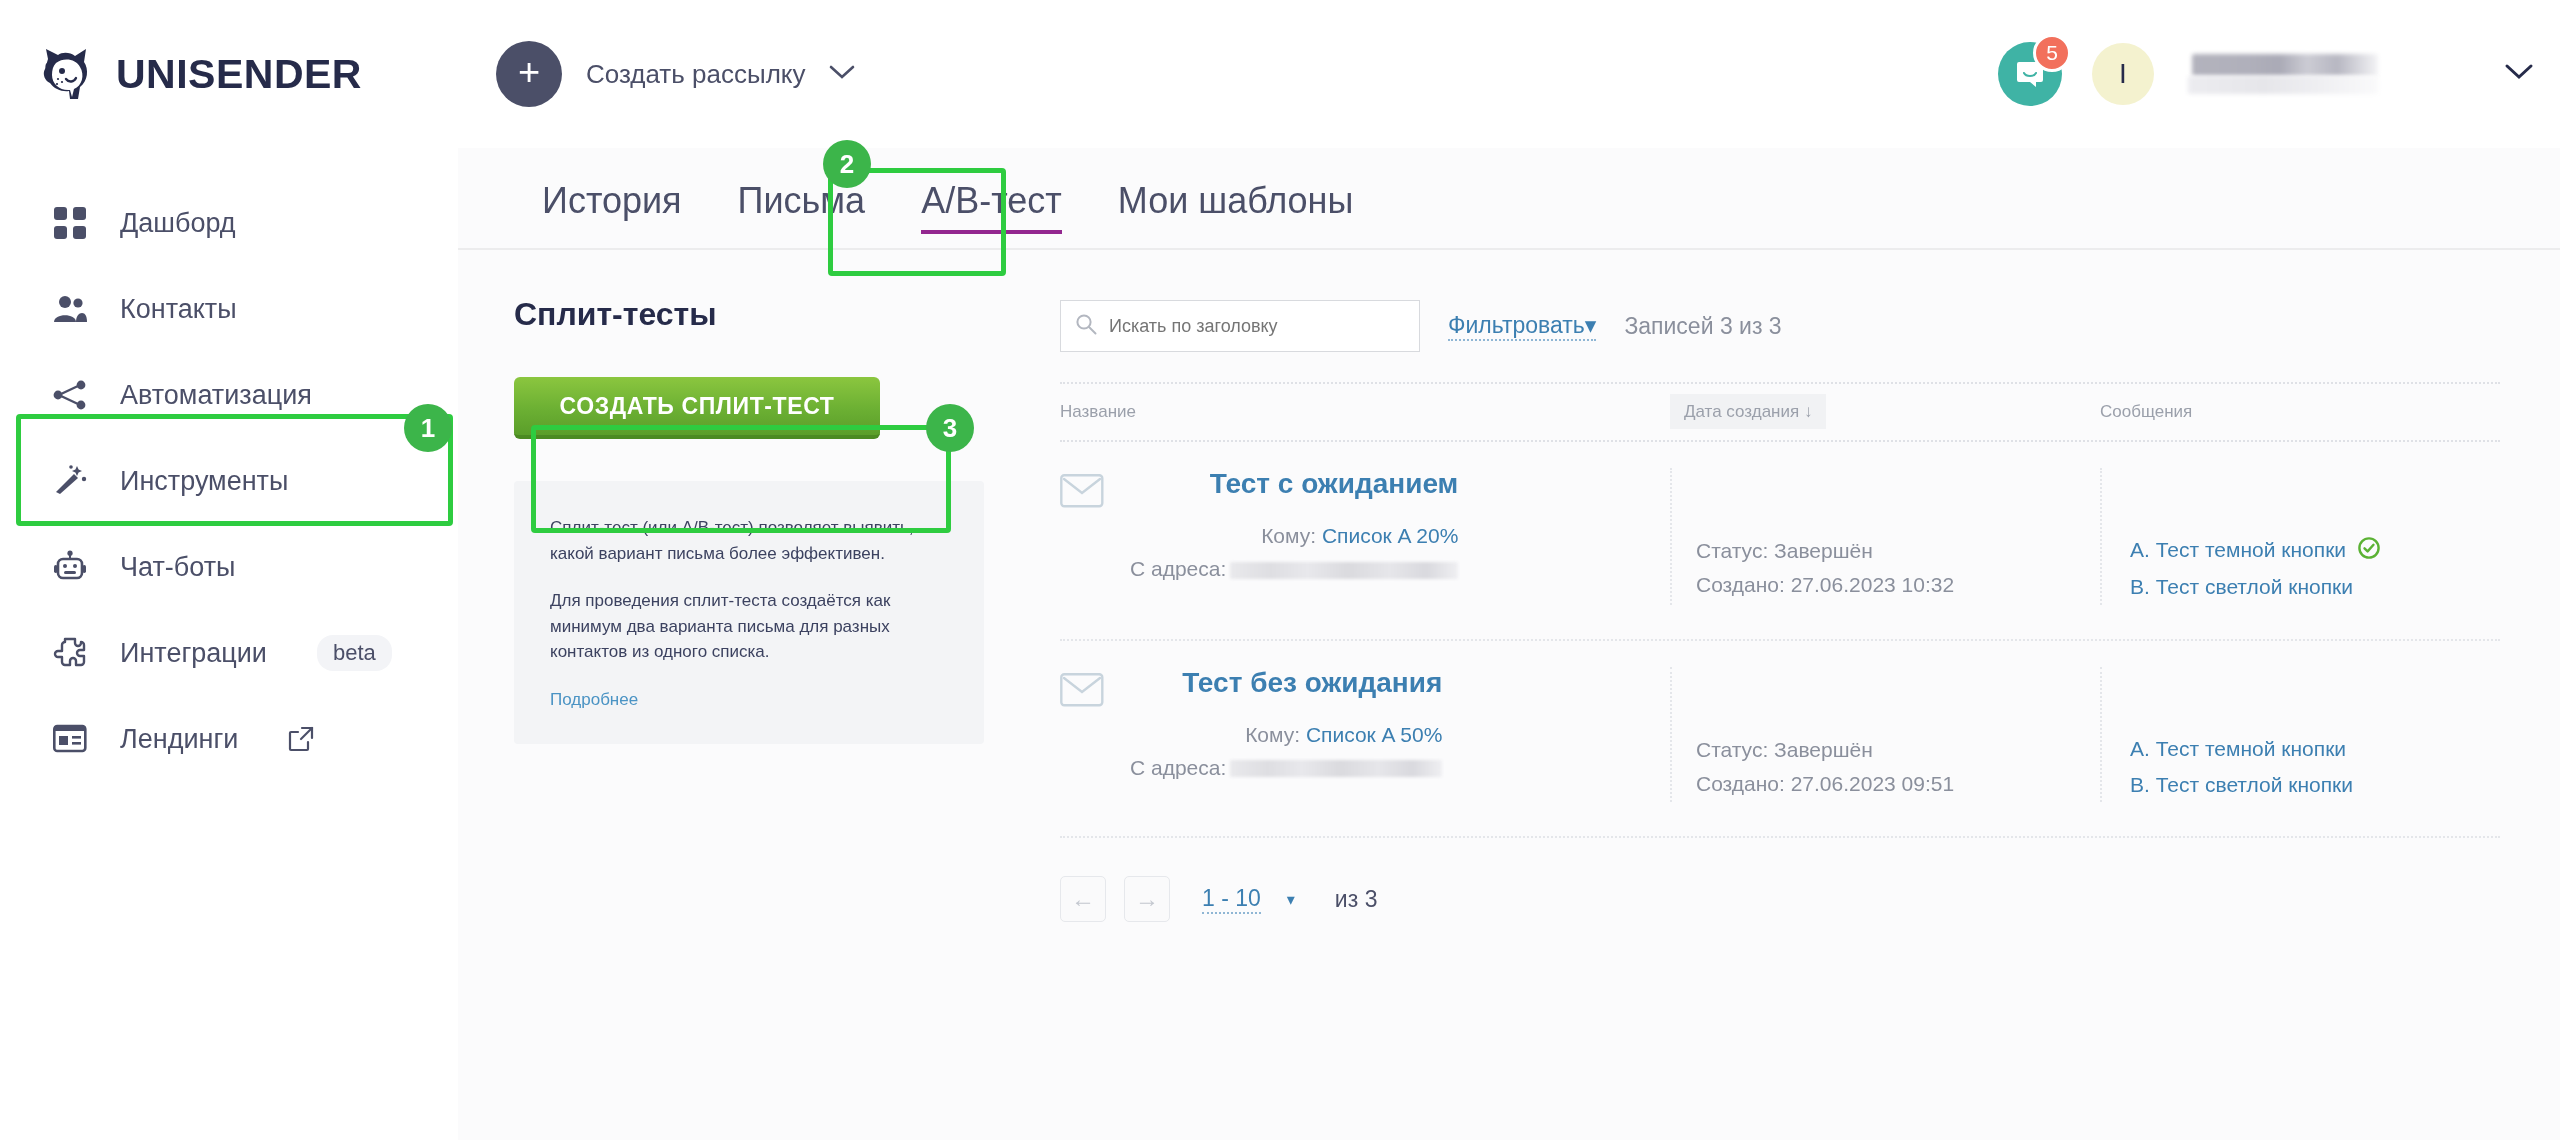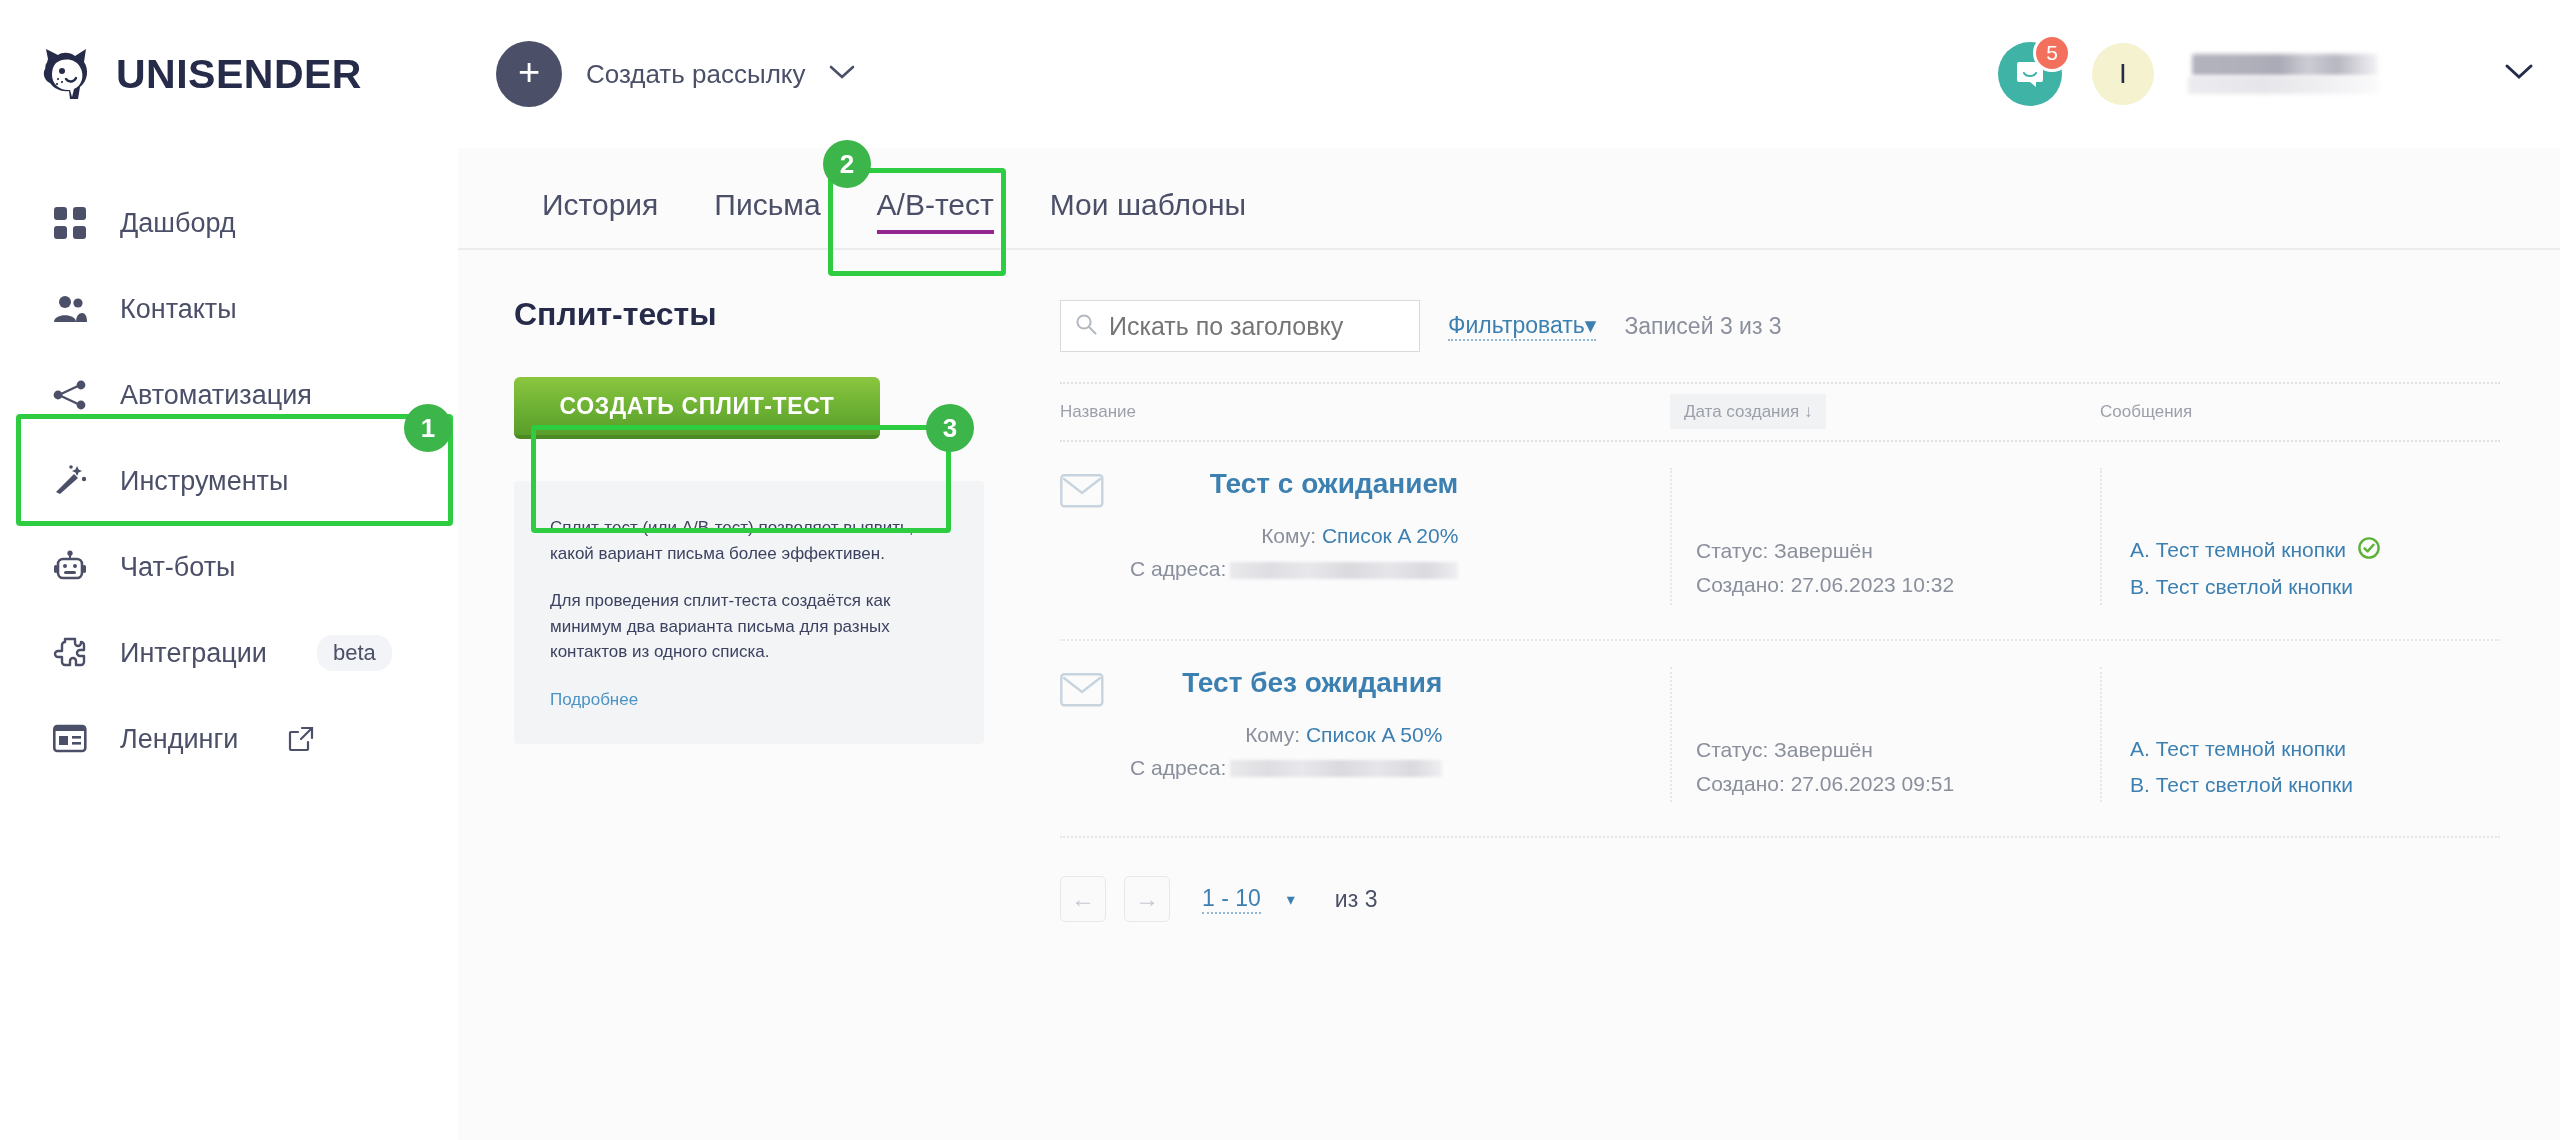--- a/index.html
+++ b/index.html
@@ -65,21 +65,21 @@
   }
   .ext-ico { margin-left:20px; display:inline-flex; }
 
   
   .main {
     position:absolute; left:458px; top:148px; width:2102px; height:992px;
     background:#fbfbfc;
   }
   .tabs { display:flex; align-items:flex-end; gap:0; height:100px; padding-left:56px; }
   .tab {
-    font-size:30px; color:#4b4f68; padding: 0 28px 26px 28px;
+    font-size:36px; color:#4b4f68; padding: 0 28px 26px 28px;
     position:relative;
   }
   .tab.active { color:#4b4f68; }
   .tab.active::after {
     content:""; position:absolute; left:28px; right:28px; bottom:14px;
     height:4px; background:#93278f;
   }
   .tab-rule { height:2px; background:#ececed; margin: 0 0 0 0; }
 
   .content-row { display:flex; padding: 46px 0 0 56px; }
@@ -102,21 +102,21 @@
   .info-link { color:#4a93c4; }
 
   
   .right-col { flex:1; padding-left:76px; padding-right:60px; }
   .toolbar { display:flex; align-items:center; gap:28px; height:60px; }
   .search-box {
     width:360px; height:52px; background:#fff; border:1px solid #d8dade;
     display:flex; align-items:center; gap:12px; padding: 0 14px;
   }
   .search-box input {
-    border:none; outline:none; font-size:25px; color:#8a8f9c; flex:1;
+    border:none; outline:none; font-size:18px; color:#8a8f9c; flex:1;
     font-family:"Liberation Sans", sans-serif; background:transparent;
   }
   .filter-link {
     color:#3c7fb1; font-size:23px; border-bottom:2px dotted #8fb6d4; cursor:pointer;
   }
   .records-count { font-size:23px; color:#8a8f9c; }
 
   .tbl-head {
     display:flex; align-items:center; margin-top:26px;
     border-top:2px dotted #dfe1e6; border-bottom:2px dotted #dfe1e6;

